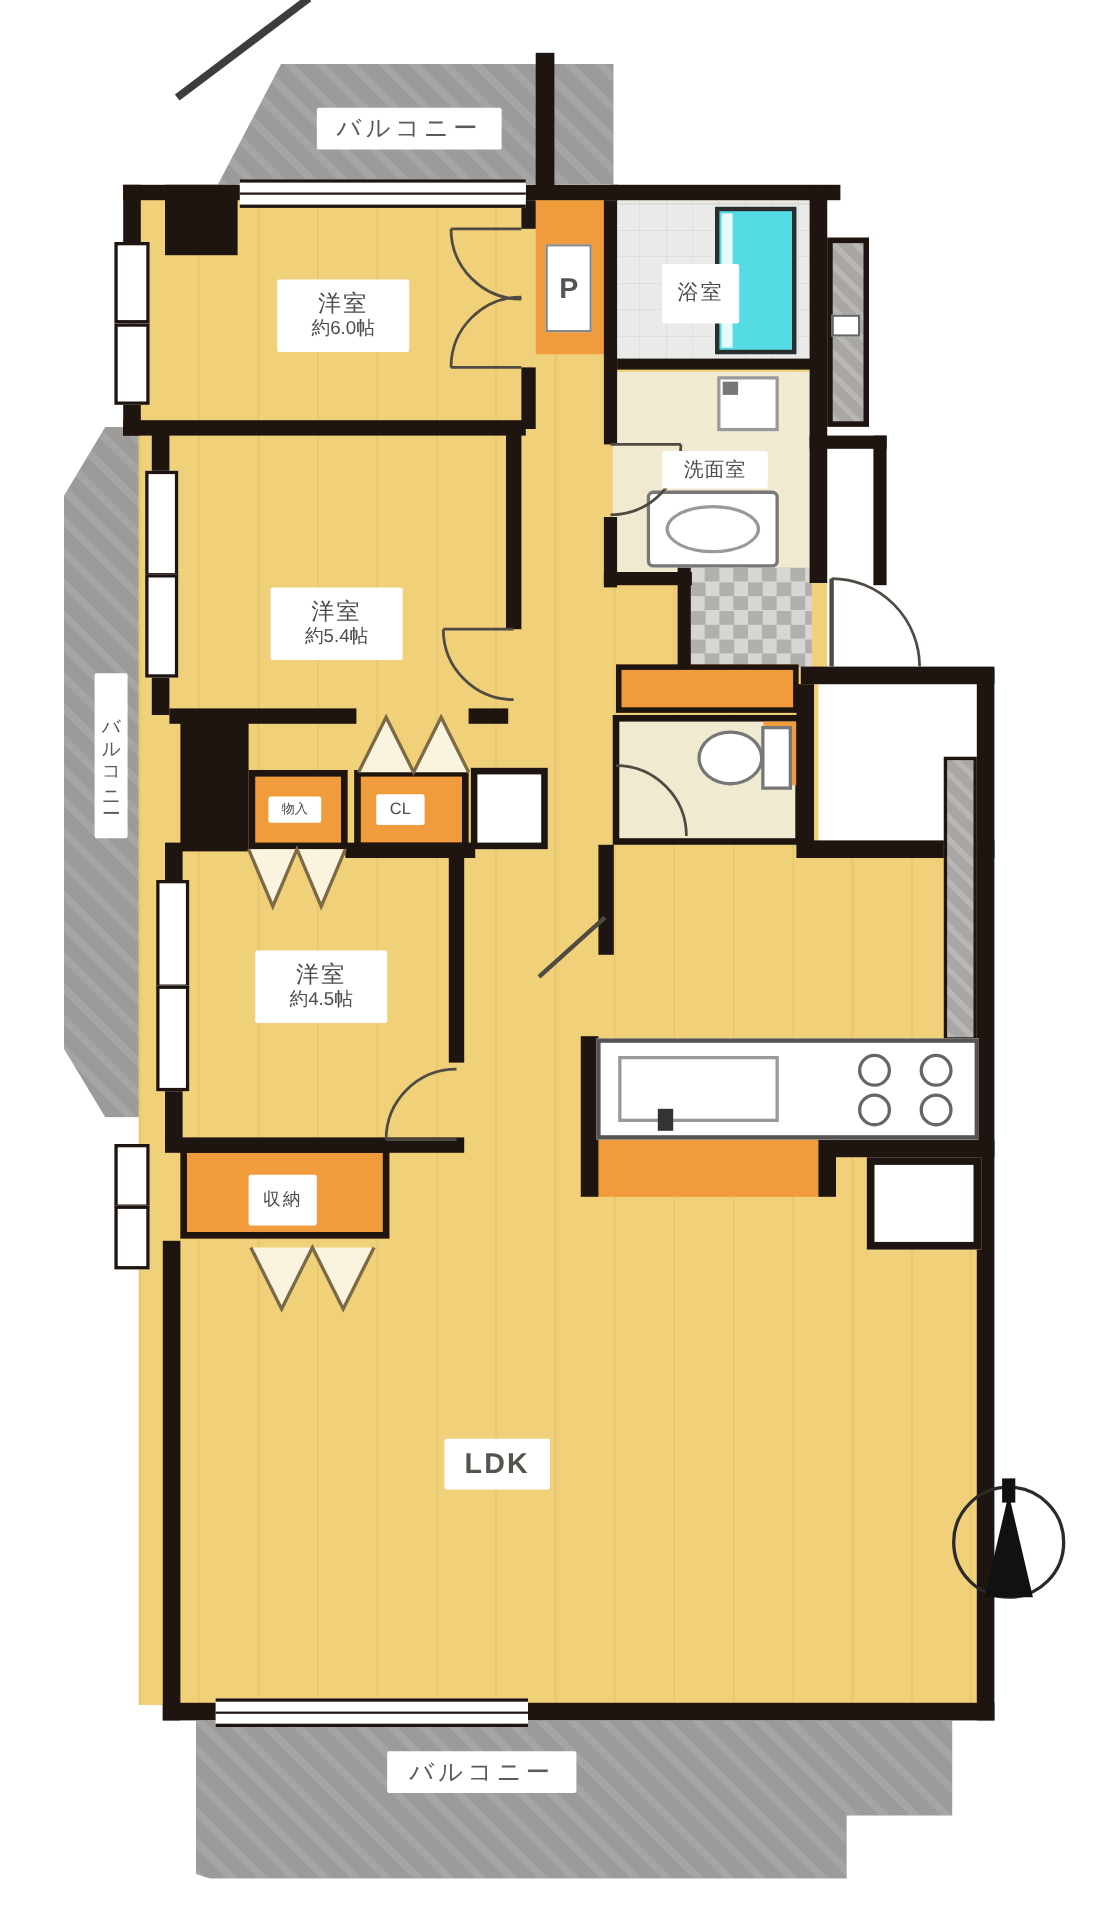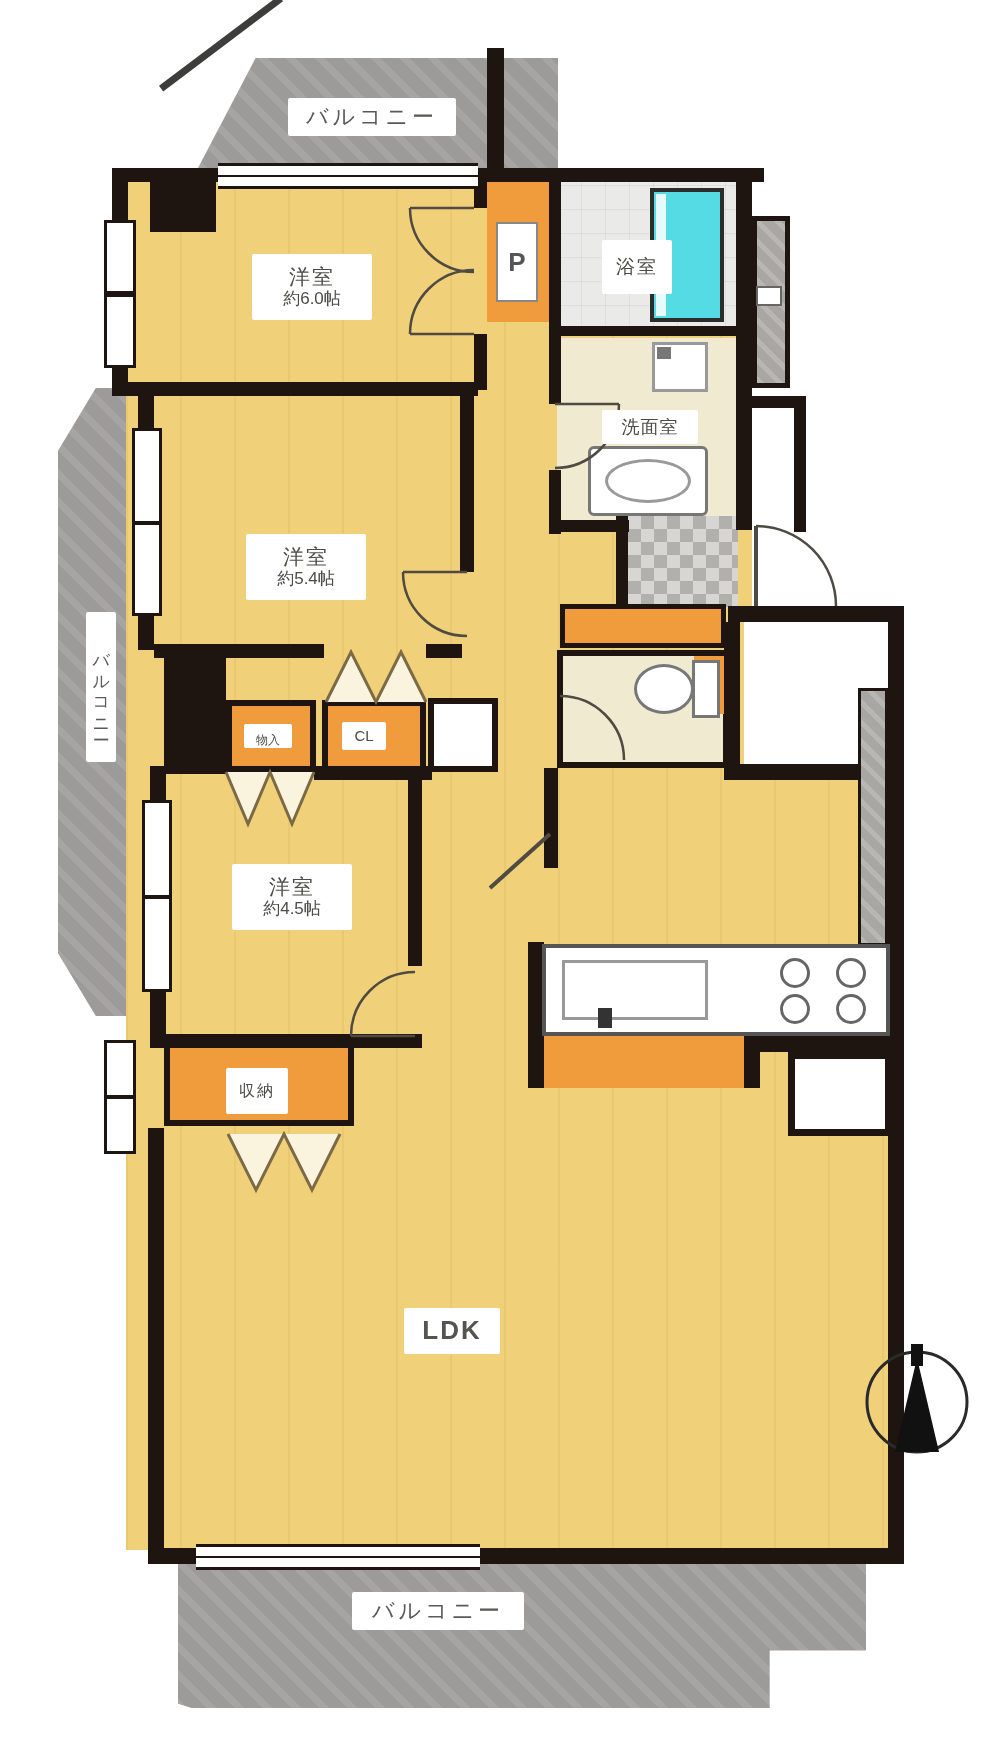--- a/index.html
+++ b/index.html
@@ -184,21 +184,21 @@
   </div>
   <div class="label" style="left:582px;top:240px;width:70px;height:54px;font-size:19px;letter-spacing:2px;margin-left:20px;">
     <span>浴室</span>
   </div>
   <div class="label" style="left:602px;top:410px;width:96px;height:34px;font-size:18px;letter-spacing:1px;">
     <span>洗面室</span>
   </div>
   <div class="label" style="left:342px;top:722px;width:44px;height:28px;font-size:15px;">
     <span>CL</span>
   </div>
-  <div class="label" style="left:244px;top:724px;width:48px;height:24px;font-size:12px;align-items:flex-end;">
+  <div class="label" style="left:244px;top:724px;width:48px;height:24px;font-size:12px;">
     <span>物入</span>
   </div>
   <div class="label" style="left:226px;top:1068px;width:62px;height:46px;font-size:16px;letter-spacing:2px;">
     <span>収納</span>
   </div>
   <div class="label" style="left:404px;top:1308px;width:96px;height:46px;font-size:26px;letter-spacing:2px;font-weight:bold;color:#55554f;">
     <span>LDK</span>
   </div>
 
 </div>

